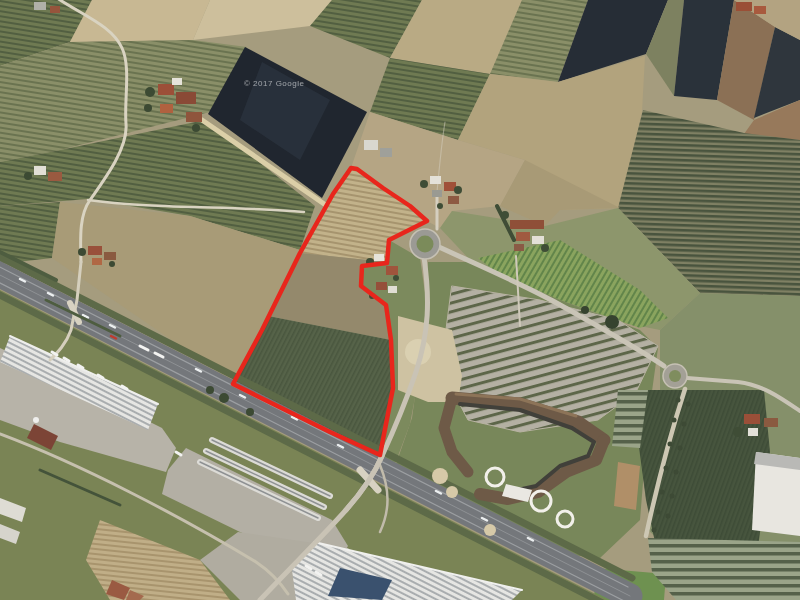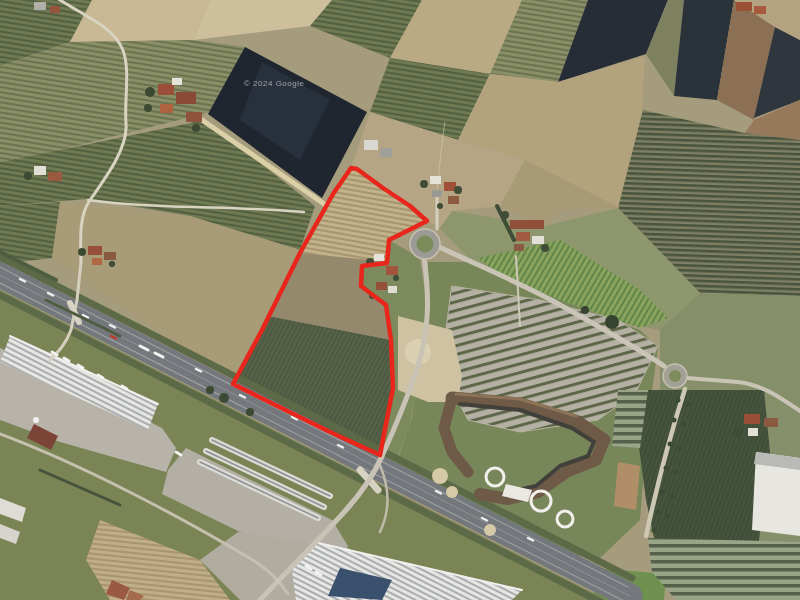--- a/index.html
+++ b/index.html
@@ -249,14 +249,14 @@
         <line x1="64" y1="358" x2="69" y2="361" stroke="#f2f2f0" stroke-width="3" stroke-linecap="round" stroke-linejoin="round"></line>
         <line x1="78" y1="365" x2="83" y2="368" stroke="#f2f2f0" stroke-width="3" stroke-linecap="round" stroke-linejoin="round"></line>
         <line x1="98" y1="375" x2="103" y2="378" stroke="#f2f2f0" stroke-width="3" stroke-linecap="round" stroke-linejoin="round"></line>
         <line x1="122" y1="386" x2="127" y2="389" stroke="#f2f2f0" stroke-width="3" stroke-linecap="round" stroke-linejoin="round"></line>
         <line x1="176" y1="452" x2="181" y2="455" stroke="#f2f2f0" stroke-width="3" stroke-linecap="round" stroke-linejoin="round"></line>
         <line x1="306" y1="566" x2="311" y2="569" stroke="#f2f2f0" stroke-width="3" stroke-linecap="round" stroke-linejoin="round"></line>
         <line x1="316" y1="572" x2="321" y2="575" stroke="#f2f2f0" stroke-width="3" stroke-linecap="round" stroke-linejoin="round"></line>
         <polygon points="351,168 357,169 383,188 410,206 427,221 389,240 387,263 362,266 361,286 386,305 391,340 393,388 386,424 380,455 330,432 233,384 262,330 300,253 333,194" fill="none" stroke="#e8261c" stroke-width="4.5" stroke-linecap="round" stroke-linejoin="round"></polygon>
       </g>
   </svg>
-  <span class="watermark">© 2024 Google</span>
+  <span class="watermark">© 2017 Google</span>
 </div>
 
 </body></html>

